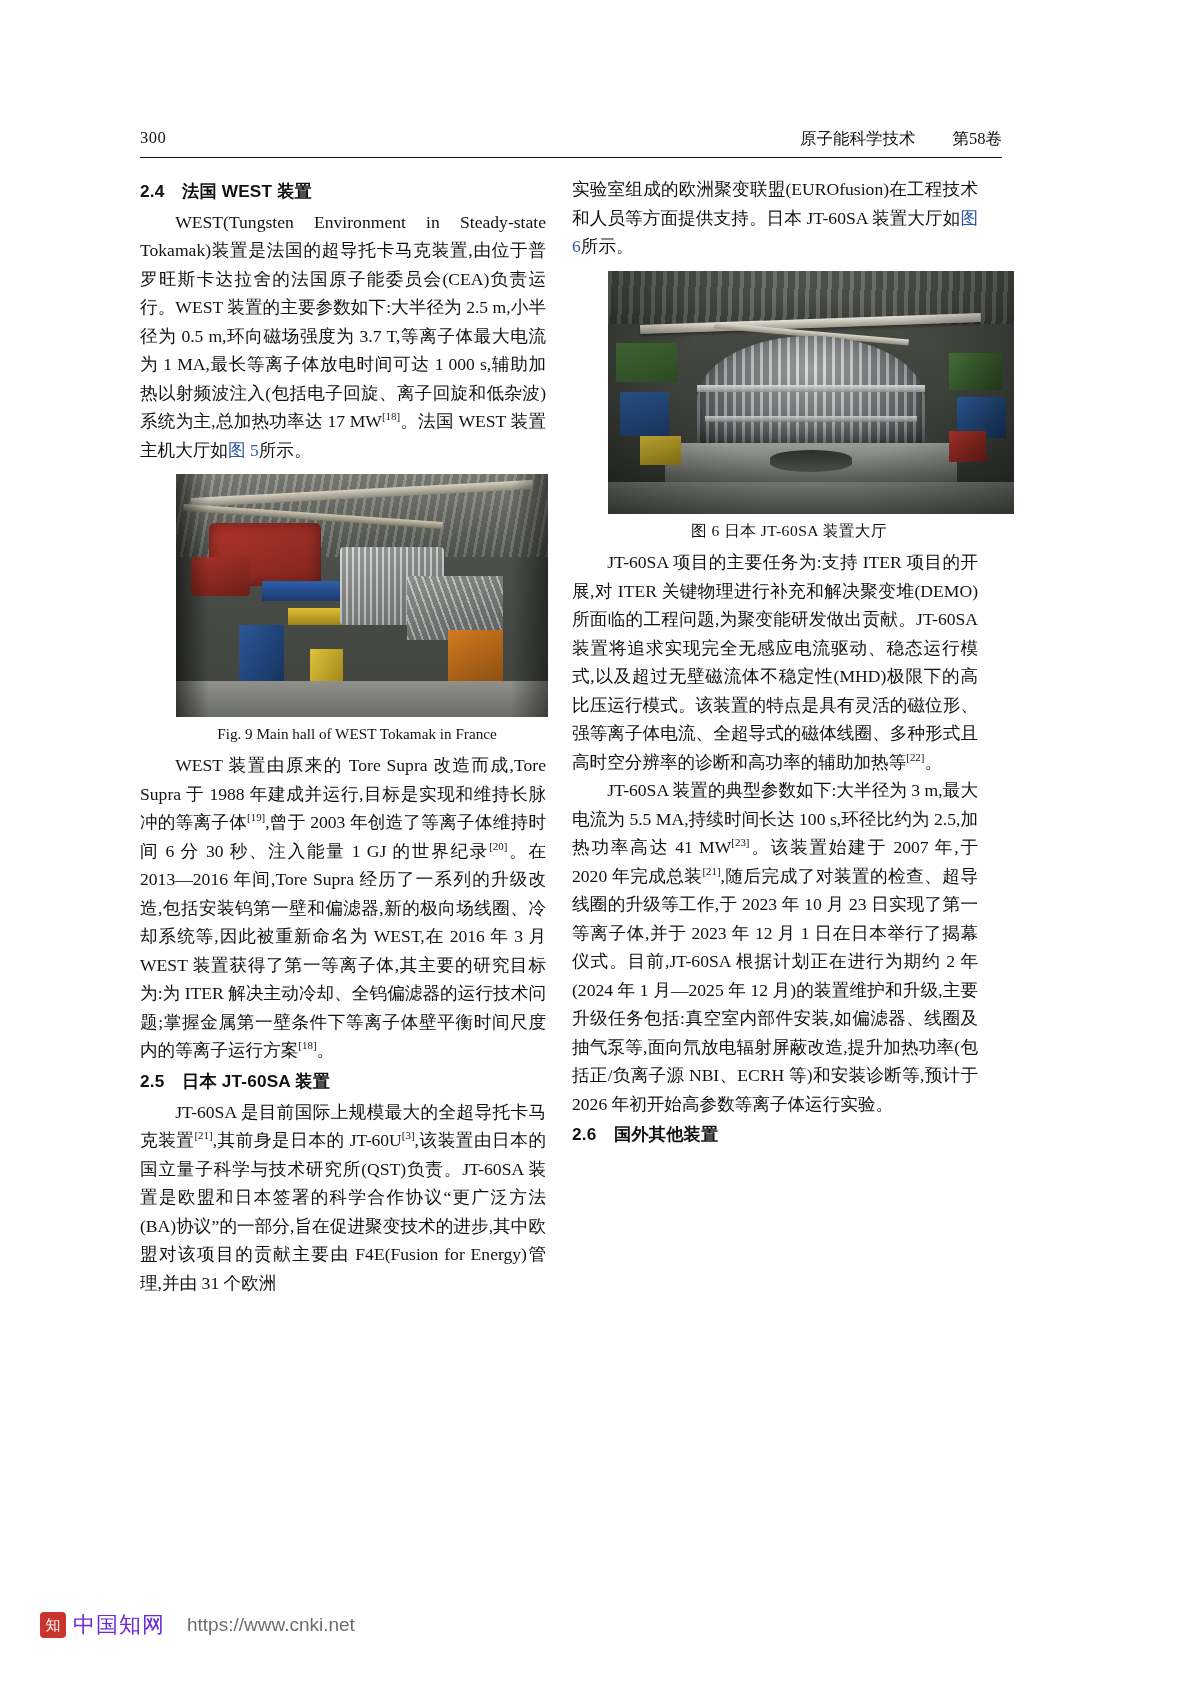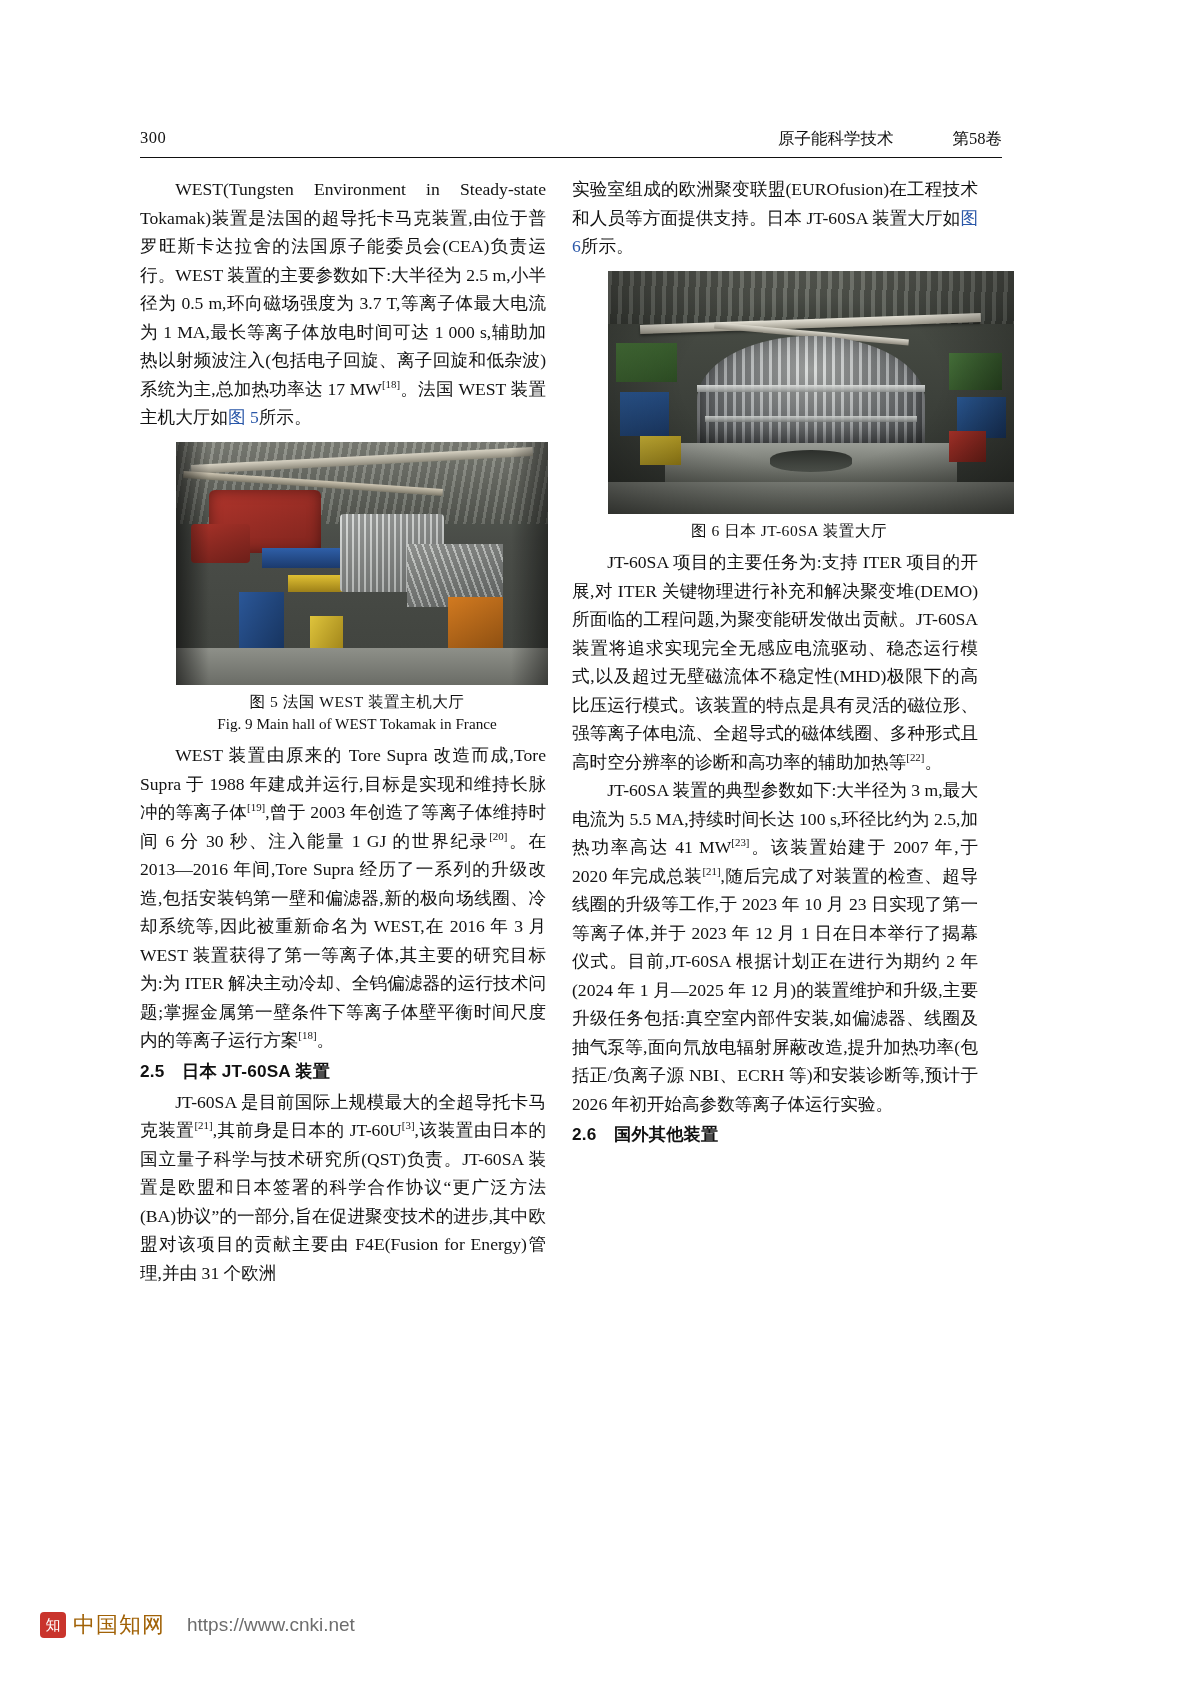--- a/index.html
+++ b/index.html
@@ -34,21 +34,21 @@
     justify-content: space-between;
     font-size: 16.5px;
     font-family: "Liberation Serif", serif;
   }
   .runhead .pageno {
     font-size: 16.5px;
     letter-spacing: 0.5px;
   }
   .runhead .right {
     display: flex;
-    gap: 59px;
+    gap: 37px;
     font-size: 16.5px;
   }
   .runhead-rule {
     position: absolute;
     left: 140px;
     top: 157px;
     width: 862px;
     height: 1px;
     background: #111;
   }
@@ -133,21 +133,21 @@
     width: 26px; height: 26px;
     border-radius: 4px;
     background: #c9342c;
     color: #fff;
     font-size: 15px;
     font-family: "Liberation Sans", sans-serif;
     display: flex; align-items: center; justify-content: center;
   }
   .cnki-text {
     font-size: 22px;
-    color: #a16207;
+    color: #6d28d9;
     letter-spacing: 1px;
   }
   .cnki-url {
     font-size: 19px;
     color: #6d6d6d;
     font-family: "Liberation Sans", sans-serif;
   }
 
   
   .f5 {
@@ -330,20 +330,21 @@
     <span class="right">
       <span>原子能科学技术</span>
       <span>第58卷</span>
     </span>
   </div>
   <div class="runhead-rule"></div>
 
   <div class="col col-left">
 
 
+    <p class="sec"><span class="num">2.4</span><span class="ttl">法国 WEST 装置</span></p>
 
     <p class="ind"><span>WEST(Tungsten Environment in Steady-state Tokamak)装置是法国的超导托卡马克装置,由位于普罗旺斯卡达拉舍的法国原子能委员会(CEA)负责运行。WEST 装置的主要参数如下:大半径为 2.5 m,小半径为 0.5 m,环向磁场强度为 3.7 T,等离子体最大电流为 1 MA,最长等离子体放电时间可达 1 000 s,辅助加热以射频波注入(包括电子回旋、离子回旋和低杂波)系统为主,总加热功率达 17 MW</span><sup>[18]</sup><span>。法国 WEST 装置主机大厅如</span><span class="lnk">图 5</span><span>所示。</span></p>
 
     <div class="fig">
       <div class="figimg f5">
         <div class="ceil"></div>
         <div class="pipe1"></div>
         <div class="pipe2"></div>
         <div class="redtank"></div>
         <div class="redtank2"></div>
@@ -353,21 +354,20 @@
         <div class="yellow2"></div>
         <div class="silver"></div>
         <div class="silver2"></div>
         <div class="orange"></div>
         <div class="rail"></div>
         <div class="floor"></div>
         <div class="dark-l"></div>
         <div class="dark-r"></div>
       </div>
       <div class="figcap">
-        <div class="cn">图 5   法国 WEST 装置主机大厅</div>
         <div class="en">Fig. 9   Main hall of WEST Tokamak in France</div>
       </div>
     </div>
 
     <p class="ind"><span>WEST 装置由原来的 Tore Supra 改造而成,Tore Supra 于 1988 年建成并运行,目标是实现和维持长脉冲的等离子体</span><sup>[19]</sup><span>,曾于 2003 年创造了等离子体维持时间 6 分 30 秒、注入能量 1 GJ 的世界纪录</span><sup>[20]</sup><span>。在 2013—2016 年间,Tore Supra 经历了一系列的升级改造,包括安装钨第一壁和偏滤器,新的极向场线圈、冷却系统等,因此被重新命名为 WEST,在 2016 年 3 月 WEST 装置获得了第一等离子体,其主要的研究目标为:为 ITER 解决主动冷却、全钨偏滤器的运行技术问题;掌握金属第一壁条件下等离子体壁平衡时间尺度内的等离子运行方案</span><sup>[18]</sup><span>。</span></p>
 
     <p class="sec"><span class="num">2.5</span><span class="ttl">日本 JT-60SA 装置</span></p>
 
     <p class="ind"><span>JT-60SA 是目前国际上规模最大的全超导托卡马克装置</span><sup>[21]</sup><span>,其前身是日本的 JT-60U</span><sup>[3]</sup><span>,该装置由日本的国立量子科学与技术研究所(QST)负责。JT-60SA 装置是欧盟和日本签署的科学合作协议“更广泛方法(BA)协议”的一部分,旨在促进聚变技术的进步,其中欧盟对该项目的贡献主要由 F4E(Fusion for Energy)管理,并由 31 个欧洲</span></p>
 

